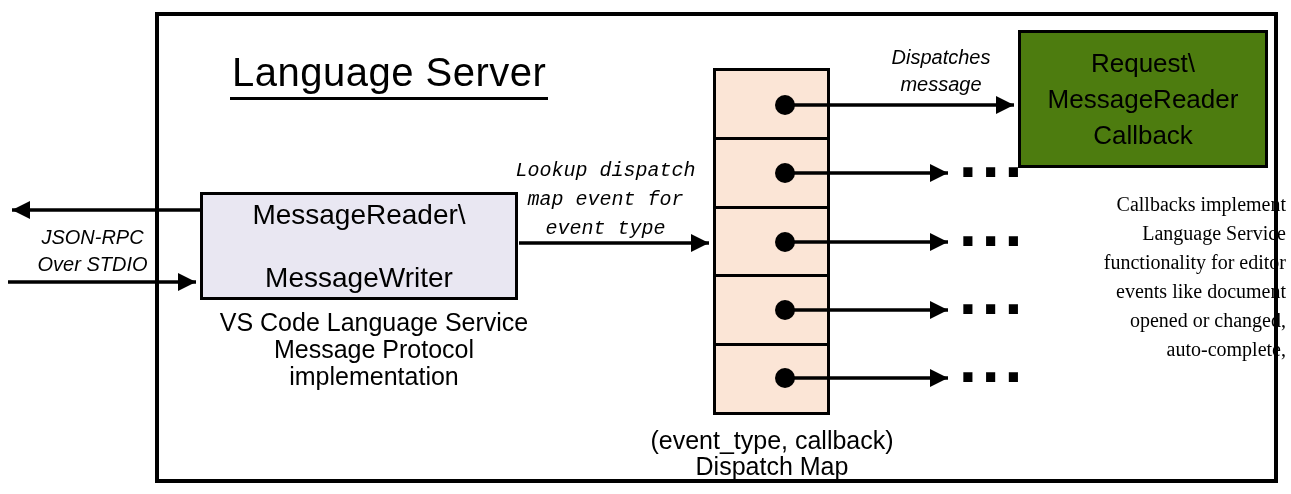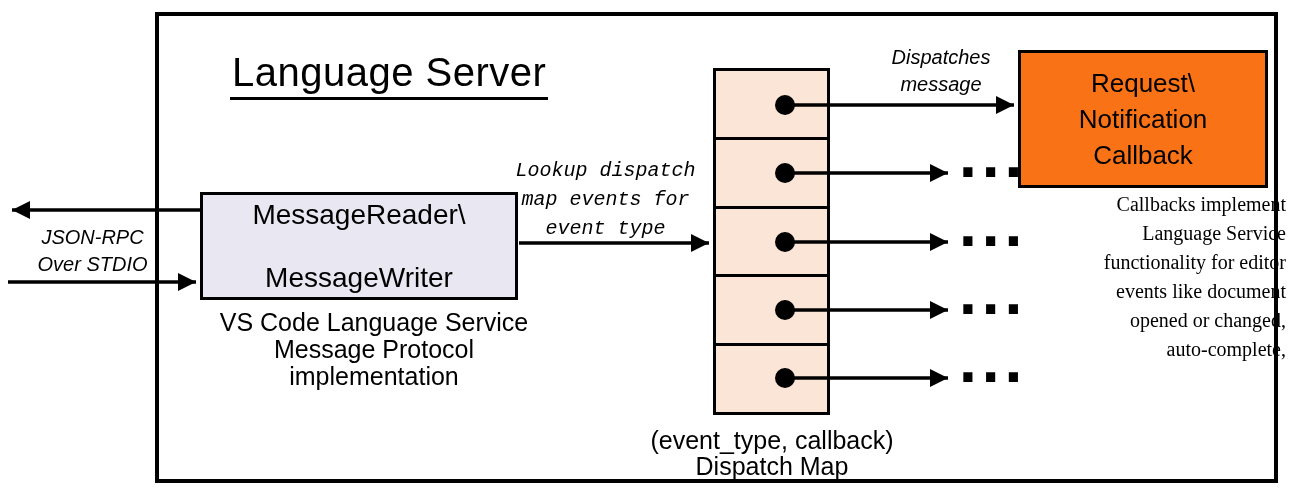--- a/index.html
+++ b/index.html
@@ -80,44 +80,44 @@
     <div>Message Protocol implementation</div>
   </div>
 
   <div class="abs flow-label" id="stdio-label">
     <div>JSON-RPC</div>
     <div>Over STDIO</div>
   </div>
 
   <div class="abs flow-label" id="lookup-label">
     <div>Lookup dispatch</div>
-    <div>map events for</div>
+    <div>map event for</div>
     <div>event type</div>
   </div>
 
   <div class="abs" id="dispatch-map">
     <div class="dispatch-cell" style="background-color: rgb(251, 229, 214);"></div>
     <div class="dispatch-cell" style="background-color: rgb(251, 229, 214);"></div>
     <div class="dispatch-cell" style="background-color: rgb(251, 229, 214);"></div>
     <div class="dispatch-cell" style="background-color: rgb(251, 229, 214);"></div>
     <div class="dispatch-cell" style="background-color: rgb(251, 229, 214);"></div>
   </div>
   <div class="abs caption" id="dispatch-map-caption">
     <div>(event_type, callback)</div>
     <div>Dispatch Map</div>
   </div>
 
   <div class="abs flow-label" id="dispatches-label">
     <div>Dispatches</div>
     <div>message</div>
   </div>
 
-  <div class="abs node" id="callback-box" style="background-color: #f97316; margin-top: 20px;">
+  <div class="abs node" id="callback-box" style="background-color: #4d7c0f;">
     <div>Request\</div>
-    <div>Notification</div>
+    <div>MessageReader</div>
     <div>Callback</div>
   </div>
 
   <div class="abs" id="callback-note">
     <div>Callbacks implement</div>
     <div>Language Service</div>
     <div>functionality for editor</div>
     <div>events like document</div>
     <div>opened or changed,</div>
     <div>auto-complete,</div>

